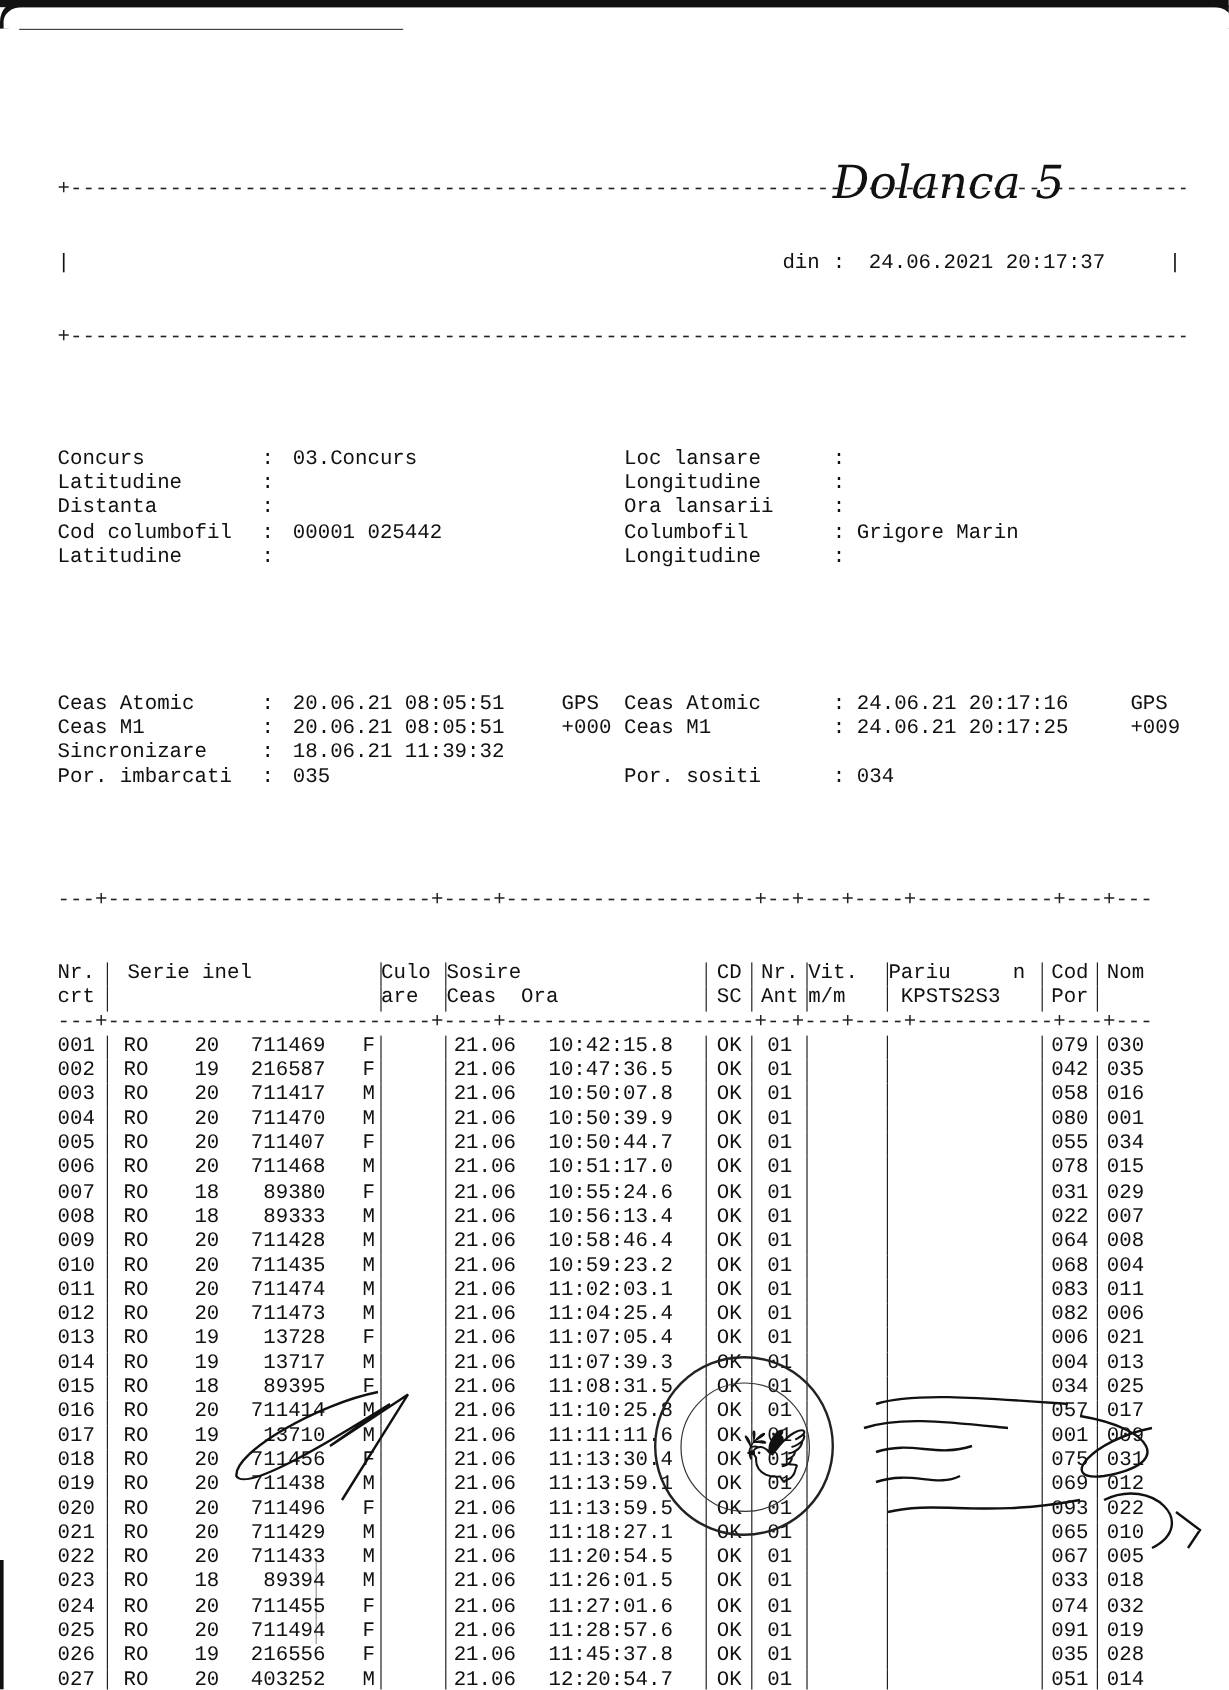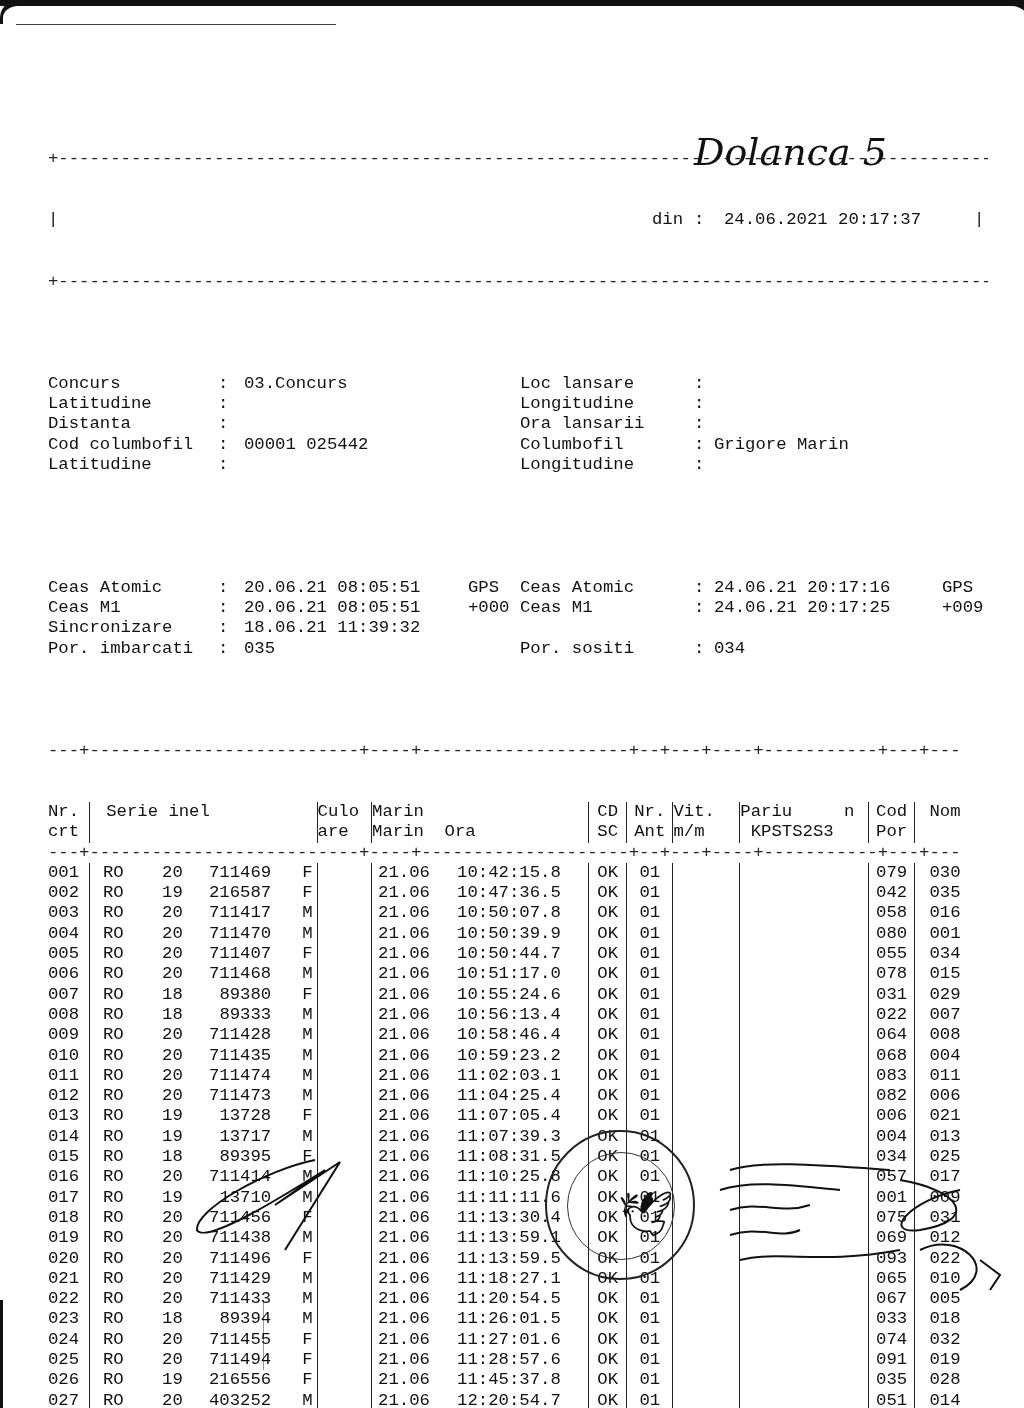--- a/index.html
+++ b/index.html
@@ -25,21 +25,21 @@
   .c-ring{width:86px;text-align:right;}
   .c-sex{width:40px;text-align:right;padding-right:4px!important;}
   .c-col{width:52px;}
   .c-dt{width:52px;padding-left:6px!important;}
   .c-tm{width:150px;text-align:center;padding-right:2px!important;}
   .c-cd{width:36px;text-align:center;margin-top:37px;}
   .c-ant{width:44px;text-align:center;}
   .c-vit{width:64px;}
   .c-pariu{width:124px;}
   .c-cod{width:44px;text-align:center;}
-  .c-nom{width:44px;text-align:right;font-family:Liberation Mono, monospace;}
+  .c-nom{width:44px;text-align:center;font-family:Liberation Mono, monospace;}
   .stamp{position:absolute;left:545px;top:1130px;width:150px;height:150px;border-radius:50%;
          border:2px solid #222;box-sizing:border-box;}
   .stamp-inner{position:absolute;left:20px;top:20px;width:106px;height:106px;border-radius:50%;border:1.5px solid #333;}
   .dove{position:absolute;left:50px;top:42px;font-size:44px;line-height:44px;}
   .sig{position:absolute;}
 </style>
 </head>
 <body>
 
 <div class="scan-edge-top"></div>
@@ -65,33 +65,33 @@
   <div id="clock-block"><div class="line"><span class="abs" style="left:0">Ceas Atomic</span><span class="abs" style="left:170px">:</span><span class="abs" style="left:196px">20.06.21 08:05:51</span><span class="abs" style="left:420px">GPS</span><span class="abs" style="left:472px">Ceas Atomic</span><span class="abs" style="left:646px">:</span><span class="abs" style="left:666px">24.06.21 20:17:16</span><span class="abs" style="left:894px">GPS</span></div><div class="line"><span class="abs" style="left:0">Ceas M1</span><span class="abs" style="left:170px">:</span><span class="abs" style="left:196px">20.06.21 08:05:51</span><span class="abs" style="left:420px">+000</span><span class="abs" style="left:472px">Ceas M1</span><span class="abs" style="left:646px">:</span><span class="abs" style="left:666px">24.06.21 20:17:25</span><span class="abs" style="left:894px">+009</span></div><div class="line"><span class="abs" style="left:0">Sincronizare</span><span class="abs" style="left:170px">:</span><span class="abs" style="left:196px">18.06.21 11:39:32</span><span class="abs" style="left:420px"></span><span class="abs" style="left:472px"></span><span class="abs" style="left:666px"></span><span class="abs" style="left:894px"></span></div><div class="line"><span class="abs" style="left:0">Por. imbarcati</span><span class="abs" style="left:170px">:</span><span class="abs" style="left:196px">035</span><span class="abs" style="left:420px"></span><span class="abs" style="left:472px">Por. sositi</span><span class="abs" style="left:646px">:</span><span class="abs" style="left:666px">034</span><span class="abs" style="left:894px"></span></div></div>
 
   
   <div class="line dash">---+--------------------------+----+--------------------+--+---+----+-----------+---+---</div>
   <table class="grid">
     <thead>
       <tr>
         <td class="c-nr">Nr.</td>
         <td class="bl" colspan="4" style="padding-left:16px">Serie inel</td>
         <td class="bl c-col">Culo</td>
-        <td class="bl" colspan="2">Marin</td>
+        <td class="bl" colspan="2">Sosire</td>
         <td class="bl c-cd">CD</td>
         <td class="bl c-ant">Nr.</td>
         <td class="bl c-vit">Vit.</td>
         <td class="bl c-pariu">Pariu     n</td>
         <td class="bl c-cod">Cod</td>
         <td class="bl c-nom">Nom</td>
       </tr>
       <tr>
         <td class="c-nr">crt</td>
         <td class="bl" colspan="4"></td>
         <td class="bl c-col">are</td>
-        <td class="bl" colspan="2">Marin  Ora</td>
+        <td class="bl" colspan="2">Ceas  Ora</td>
         <td class="bl c-cd">SC</td>
         <td class="bl c-ant">Ant</td>
         <td class="bl c-vit">m/m</td>
         <td class="bl c-pariu"> KPSTS2S3</td>
         <td class="bl c-cod">Por</td>
         <td class="bl c-nom"></td>
       </tr>
     </thead>
     <tbody>
       <tr><td colspan="14" class="dash">---+--------------------------+----+--------------------+--+---+----+-----------+---+---</td></tr>

